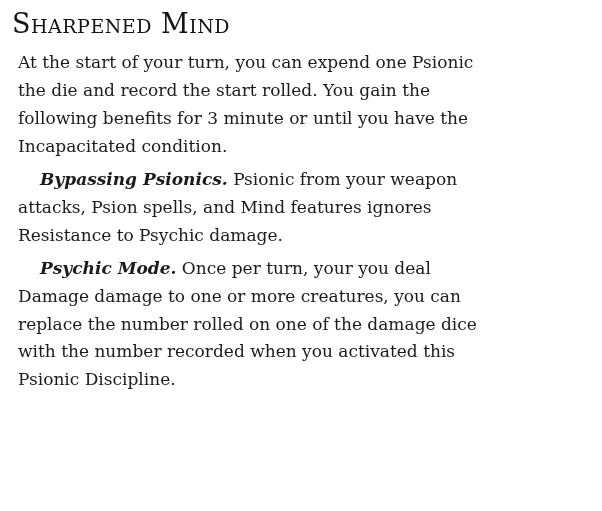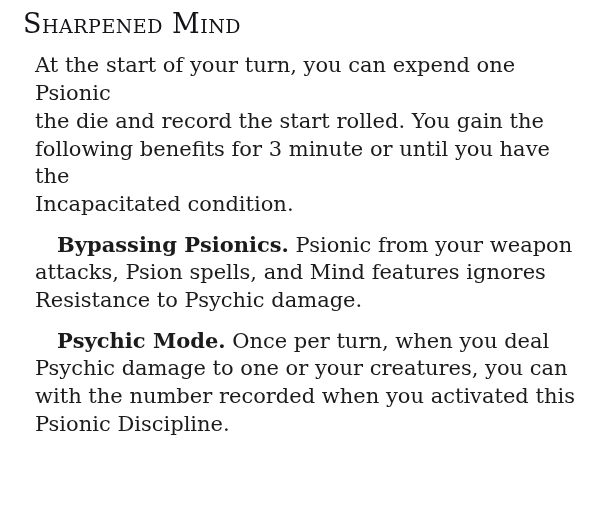--- a/index.html
+++ b/index.html
@@ -9,48 +9,49 @@
   body {
     width: 602px;
     height: 511px;
     background: #ffffff;
     overflow: hidden;
   }
   .doc {
     box-sizing: border-box;
     width: 602px;
     height: 511px;
-    padding: 8px 10px 0 23px;
+    padding: 8px 10px 0 12px;
     font-family: "DejaVu Serif", serif;
     color: #1b1b1b;
     border-radius: 24px;
   }
   h1.page-title {
     margin: 0 0 9px 0;
     font-size: 27px;
     line-height: 1.2;
     font-weight: normal;
     font-variant: small-caps;
     letter-spacing: 0.5px;
     color: #13131a;
   }
   p.para {
-    margin: 12px;
-    font-size: 21px;
+    margin: 6px;
+    font-size: 17px;
     line-height: 27.7px;
   }
   .line {
     display: block;
     white-space: pre-wrap;
   }
   p.para.indent > .line:first-child {
     padding-left: 22px;
   }
   .lead {
     font-weight: bold;
+    font-style: italic;
   }
 </style>
 </head>
 <body>
 
 <main class="doc">
 
   <h1 class="page-title">Sharpened Mind</h1>
 
   <p class="para">
@@ -60,20 +61,21 @@
     <span class="line">Incapacitated condition.</span>
   </p>
 
   <p class="para indent">
     <span class="line"><strong class="lead">Bypassing Psionics.</strong><span> Psionic from your weapon</span></span>
     <span class="line">attacks, Psion spells, and Mind features ignores</span>
     <span class="line">Resistance to Psychic damage.</span>
   </p>
 
   <p class="para indent">
-    <span class="line"><strong class="lead">Psychic Mode.</strong><span> Once per turn, when you deal</span></span>
-    <span class="line">Psychic damage to one or your creatures, you can</span>
+    <span class="line"><strong class="lead">Psychic Mode.</strong><span> Once per turn, your you deal</span></span>
+    <span class="line">Damage damage to one or more creatures, you can</span>
+    <span class="line">replace the number rolled on one of the damage dice</span>
     <span class="line">with the number recorded when you activated this</span>
     <span class="line">Psionic Discipline.</span>
   </p>
 
 
 </main>
 
 </body></html>

